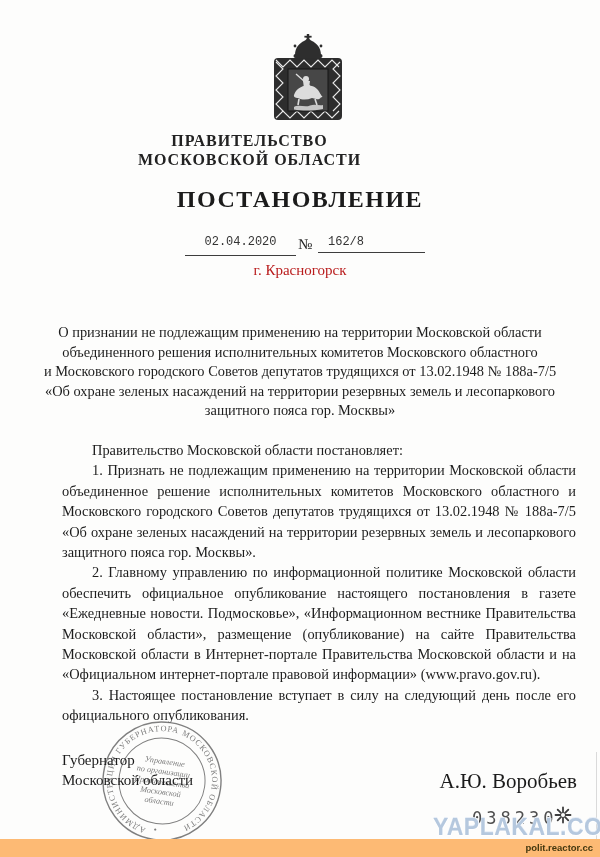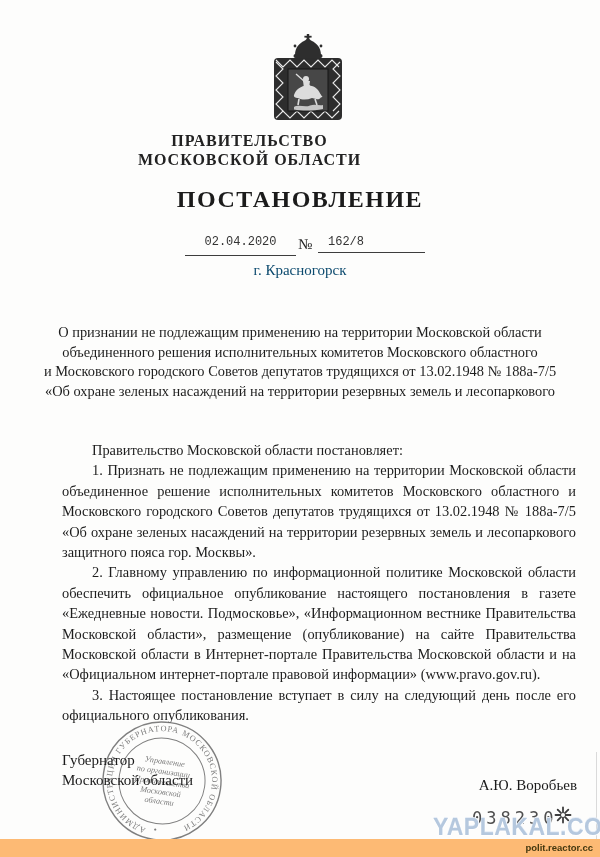--- a/index.html
+++ b/index.html
@@ -20,34 +20,34 @@
     font-weight:bold;font-size:24px;letter-spacing:1.5px;color:#1b1b1b;}
   .date-row{position:absolute;left:0;top:233px;width:600px;height:22px;font-size:12px;}
   .date-field{position:absolute;left:185px;top:0;width:111px;height:20px;
     border-bottom:1.2px solid #3d3d3d;text-align:center;
     font-family:"Liberation Mono", monospace;font-size:12px;color:#333;padding-top:2px;}
   .number-sign{position:absolute;left:298px;top:3px;font-size:15px;color:#222;
     font-family:"Liberation Serif", serif;}
   .number-field{position:absolute;left:318px;top:0;width:107px;height:20px;
     border-bottom:1.2px solid #3d3d3d;text-align:left;padding:2px 0 0 10px;box-sizing:border-box;
     font-family:"Liberation Mono", monospace;font-size:12px;color:#333;}
-  .city{position:absolute;left:0;top:262px;width:600px;text-align:center;font-size:15px;color:#0c4a6e;}
+  .city{position:absolute;left:0;top:262px;width:600px;text-align:center;font-size:15px;color:#b91c1c;}
   
   .doc-title{position:absolute;left:28px;top:323px;width:544px;text-align:center;
     font-size:14.4px;line-height:19.5px;color:#1d1d1d;}
   .doc-title div{white-space:nowrap;}
   
   .body-text{position:absolute;left:62px;top:440px;width:514px;
     font-size:14.4px;line-height:20.4px;text-align:justify;color:#1d1d1d;}
   .body-text p{margin:0;text-indent:30px;}
   
   .stamp{position:absolute;left:92px;top:711px;width:140px;height:140px;
     transform:rotate(8deg);opacity:.88;}
   .sig-position{position:absolute;left:62px;top:751px;font-size:15px;line-height:19.5px;color:#1b1b1b;}
-  .sig-name{position:absolute;right:23px;top:769px;font-size:15px;color:#1b1b1b;margin-top:8px;}
+  .sig-name{position:absolute;right:23px;top:769px;font-size:21px;color:#1b1b1b;}
   .reg-number{position:absolute;left:472px;top:808px;
     font-family:"DejaVu Sans Mono", monospace;font-size:17px;letter-spacing:4px;color:#4f4f4f;}
   .asterisk{position:absolute;left:553px;top:805px;width:20px;height:20px;}
   .page-edge-line{position:absolute;left:596px;top:752px;width:1px;height:87px;background:#dadada;}
   
   .watermark{position:absolute;left:433px;top:814px;z-index:5;
     font-family:"Liberation Sans", sans-serif;font-weight:bold;font-size:23px;letter-spacing:.5px;
     text-shadow:0 1px 0 #ffffff,0 -1px 0 #e7eef7,1px 0 0 #ffffff;}
   .footer-bar{position:absolute;left:0;top:839px;width:600px;height:18px;z-index:4;}
   .footer-credit{position:absolute;right:7px;top:3px;
@@ -104,20 +104,21 @@
     <div class="number-field">162/8</div>
   </div>
 
   <div class="city">г. Красногорск</div>
 
   <div class="doc-title">
     <div>О признании не подлежащим применению на территории Московской области</div>
     <div>объединенного решения исполнительных комитетов Московского областного</div>
     <div>и Московского городского Советов депутатов трудящихся от 13.02.1948 № 188а-7/5</div>
     <div>«Об охране зеленых насаждений на территории резервных земель и лесопаркового</div>
+    <div>защитного пояса гор. Москвы»</div>
   </div>
 
   <div class="body-text">
     <p>Правительство Московской области постановляет:</p>
     <p>1. Признать не подлежащим применению на территории Московской области объединенное решение исполнительных комитетов Московского областного и Московского городского Советов депутатов трудящихся от 13.02.1948 № 188а-7/5 «Об охране зеленых насаждений на территории резервных земель и лесопаркового защитного пояса гор. Москвы».</p>
     <p>2. Главному управлению по информационной политике Московской области обеспечить официальное опубликование настоящего постановления в газете «Ежедневные новости. Подмосковье», «Информационном вестнике Правительства Московской области», размещение (опубликование) на сайте Правительства Московской области в Интернет-портале Правительства Московской области и на «Официальном интернет-портале правовой информации» (www.pravo.gov.ru).</p>
     <p>3. Настоящее постановление вступает в силу на следующий день после его официального опубликования.</p>
   </div>
 
   <svg class="stamp" viewBox="0 0 140 140" xmlns="http://www.w3.org/2000/svg">

